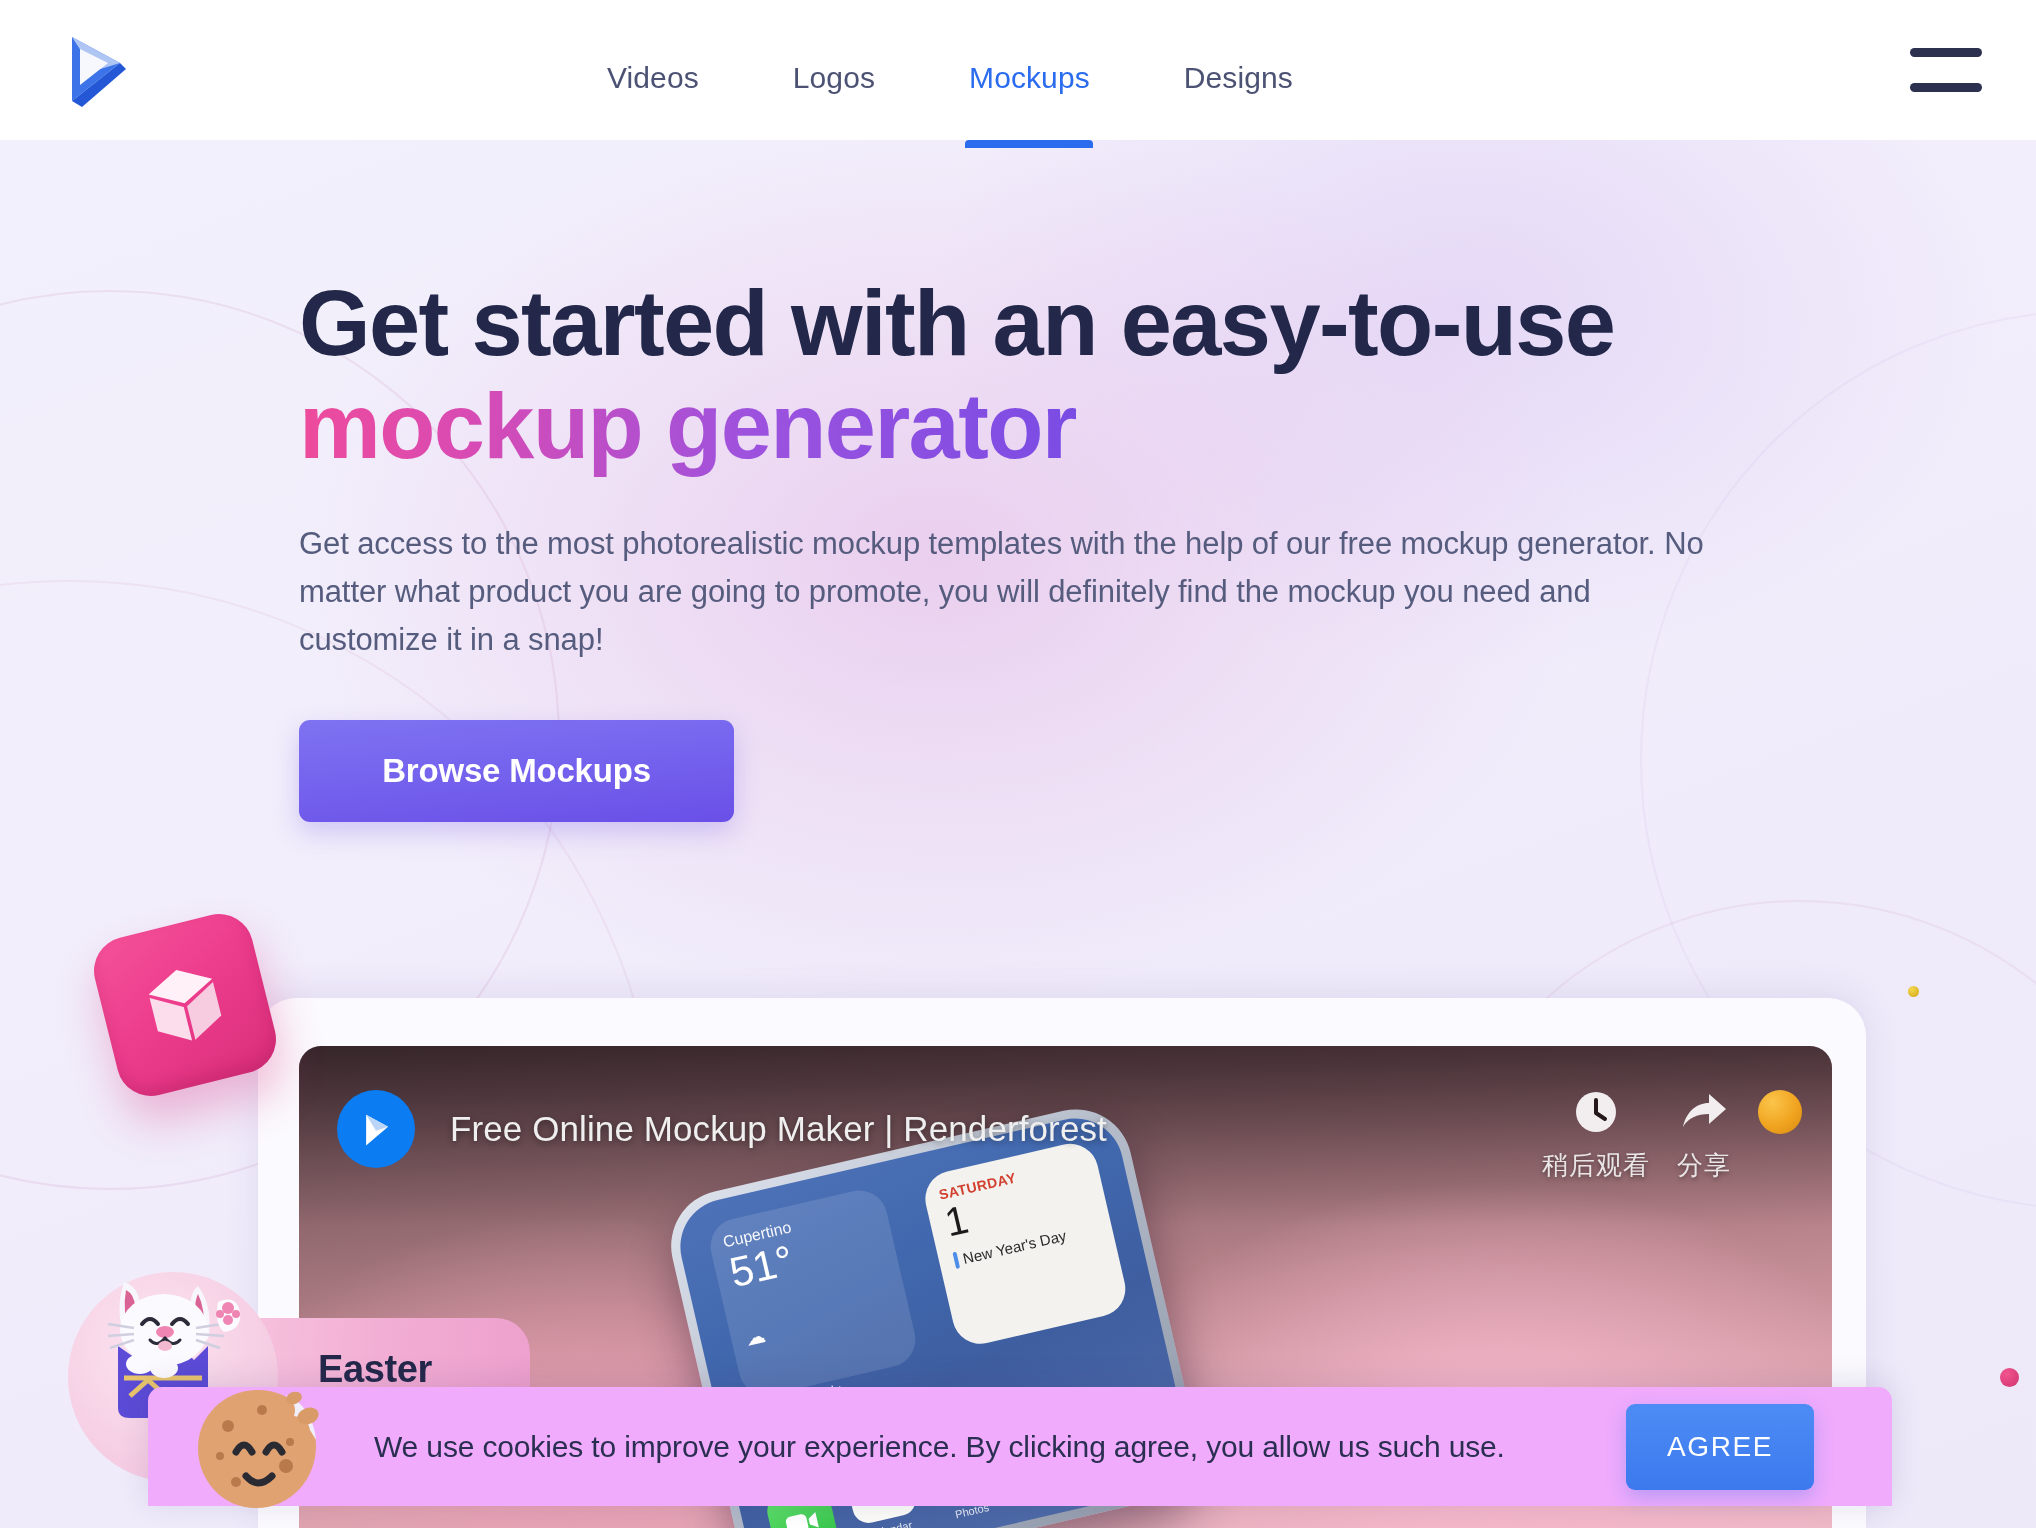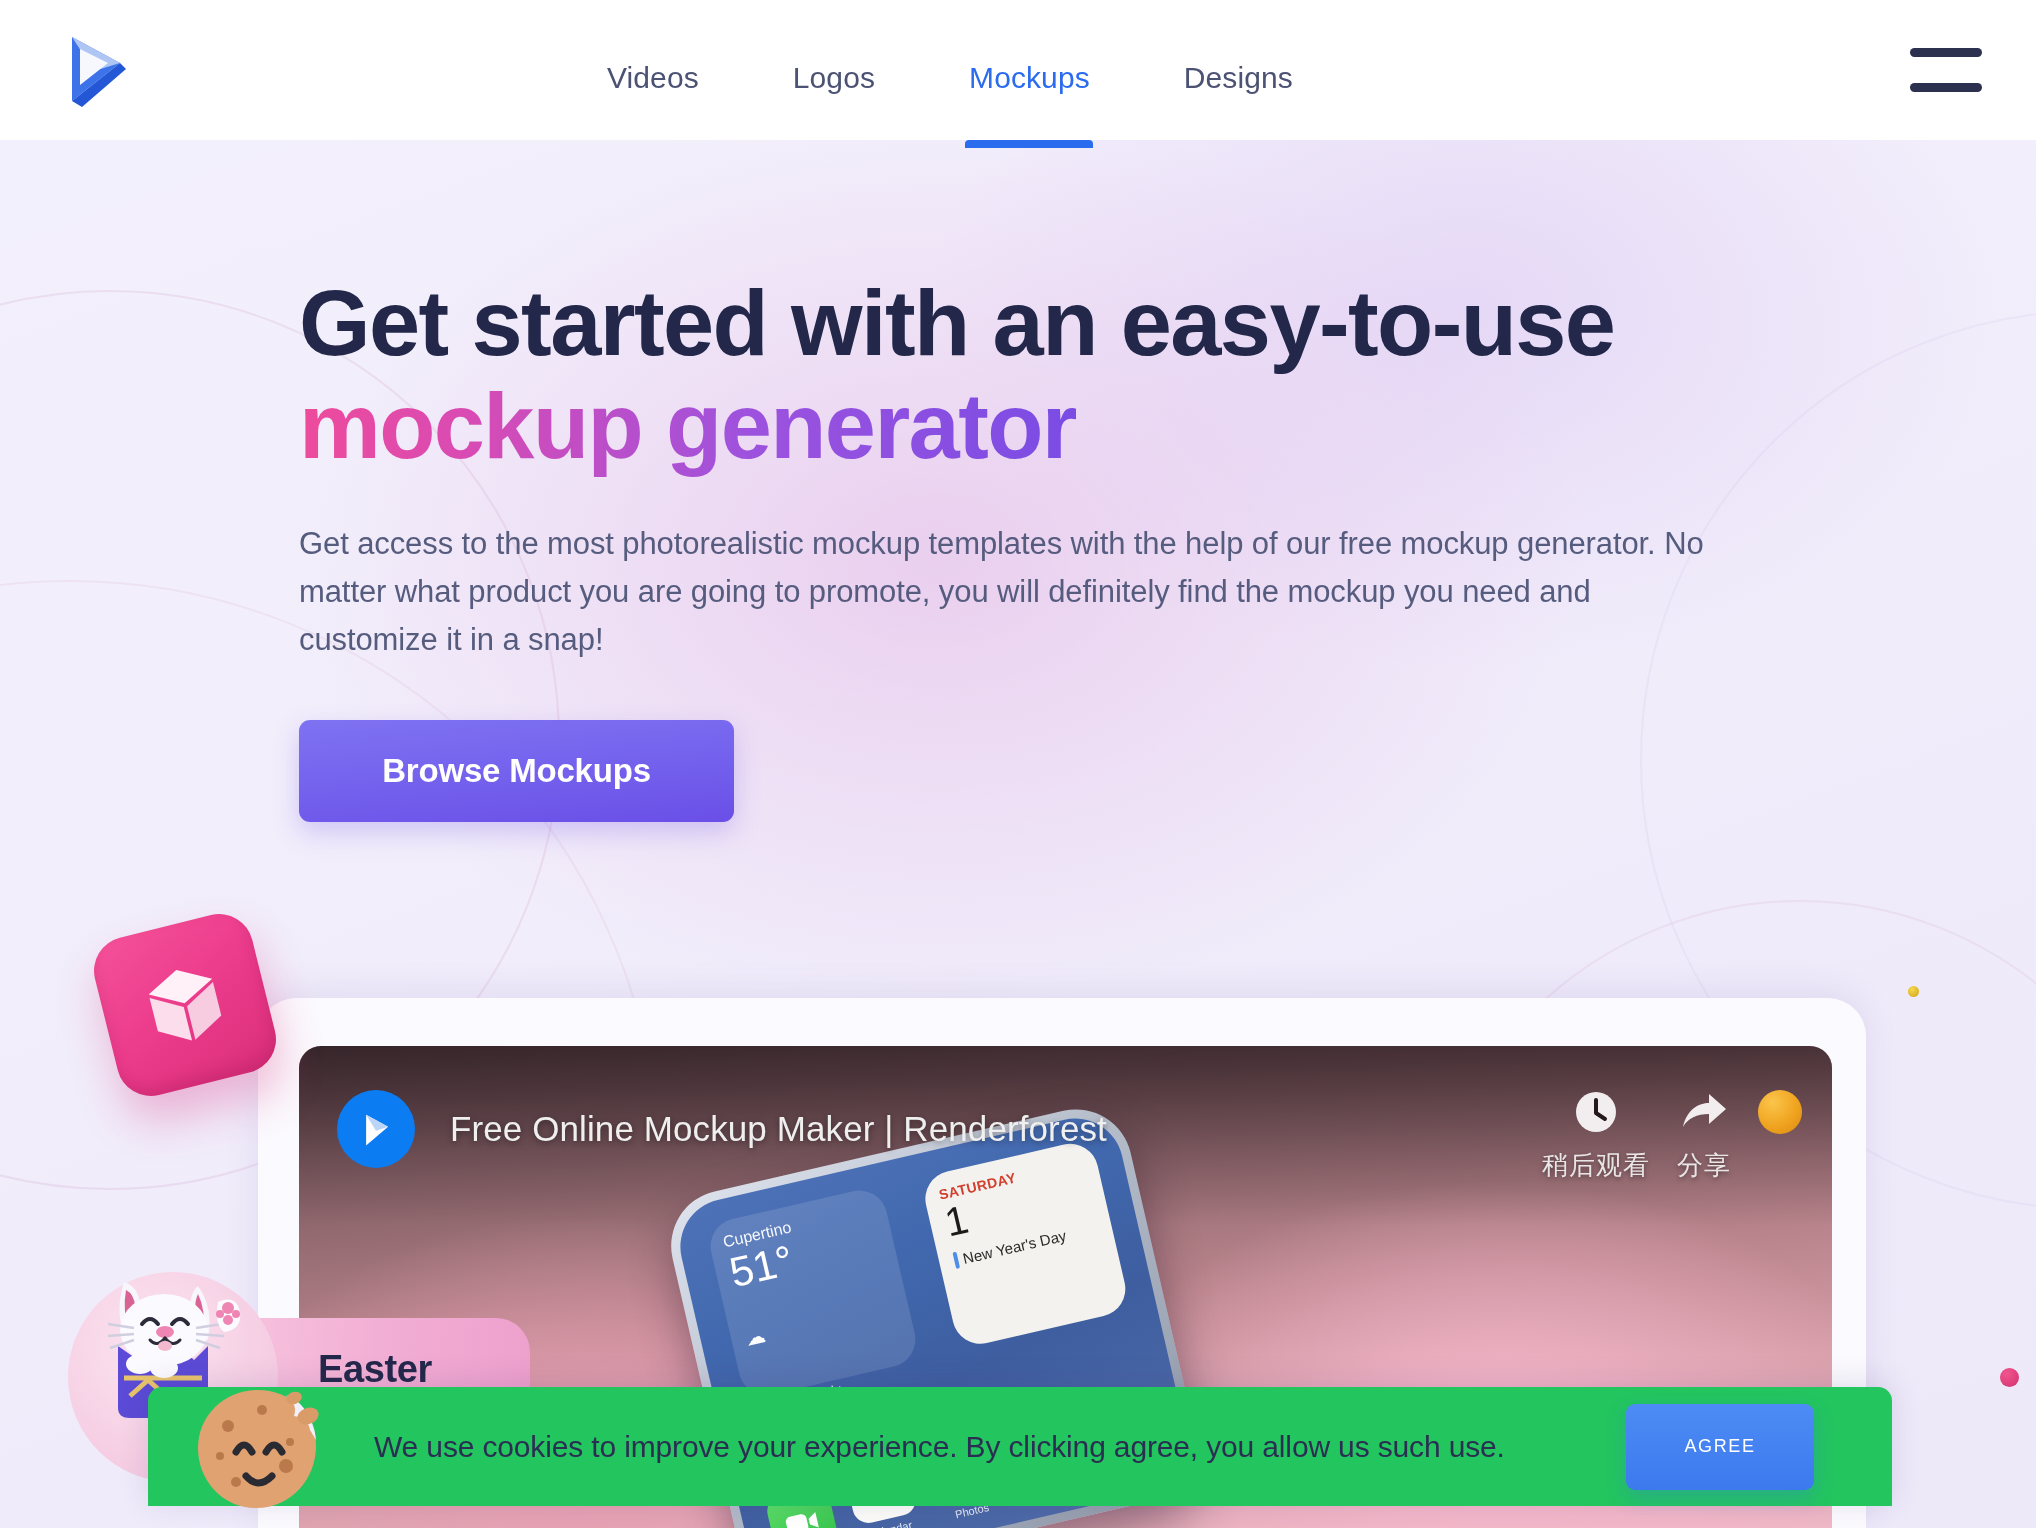--- a/index.html
+++ b/index.html
@@ -279,37 +279,37 @@
     padding-left: 118px;
     z-index: 12;
   }
   .easter-label { color: #23284A; font-size: 38px; font-weight: 700; letter-spacing: -0.4px; }
   .bunny { position: absolute; left: 78px; top: 1268px; width: 200px; height: 150px; z-index: 15; }
 
   
   .cookie-bar {
     position: absolute; left: 148px; top: 1387px;
     width: 1744px; height: 119px;
-    background: #22c55e;
+    background: #f0abfc;
     border-radius: 14px 14px 0 0;
     box-shadow: 0 -4px 30px rgba(70,50,120,0.14);
     display: flex; align-items: center;
     z-index: 60;
   }
   .cookie-text {
     position: absolute; left: 226px;
     font-size: 30px; color: #2A2F52; letter-spacing: -0.15px;
   }
   .agree-btn {
     position: absolute; right: 78px;
     width: 188px; height: 86px;
     border: none; border-radius: 9px;
     background: linear-gradient(180deg, #4D8CF5 0%, #3C79EE 100%);
     color: #fff; font-family: "Liberation Sans", sans-serif;
-    font-size: 18px; letter-spacing: 1.6px;
+    font-size: 28px; letter-spacing: 1.6px;
     cursor: pointer;
     box-shadow: 0 8px 20px rgba(60,120,235,0.30);
   }
   .cookie-char { position: absolute; left: 190px; top: 1382px; width: 136px; height: 136px; z-index: 70; }
 </style>
 </head>
 <body>
 
 <div class="page">
 

